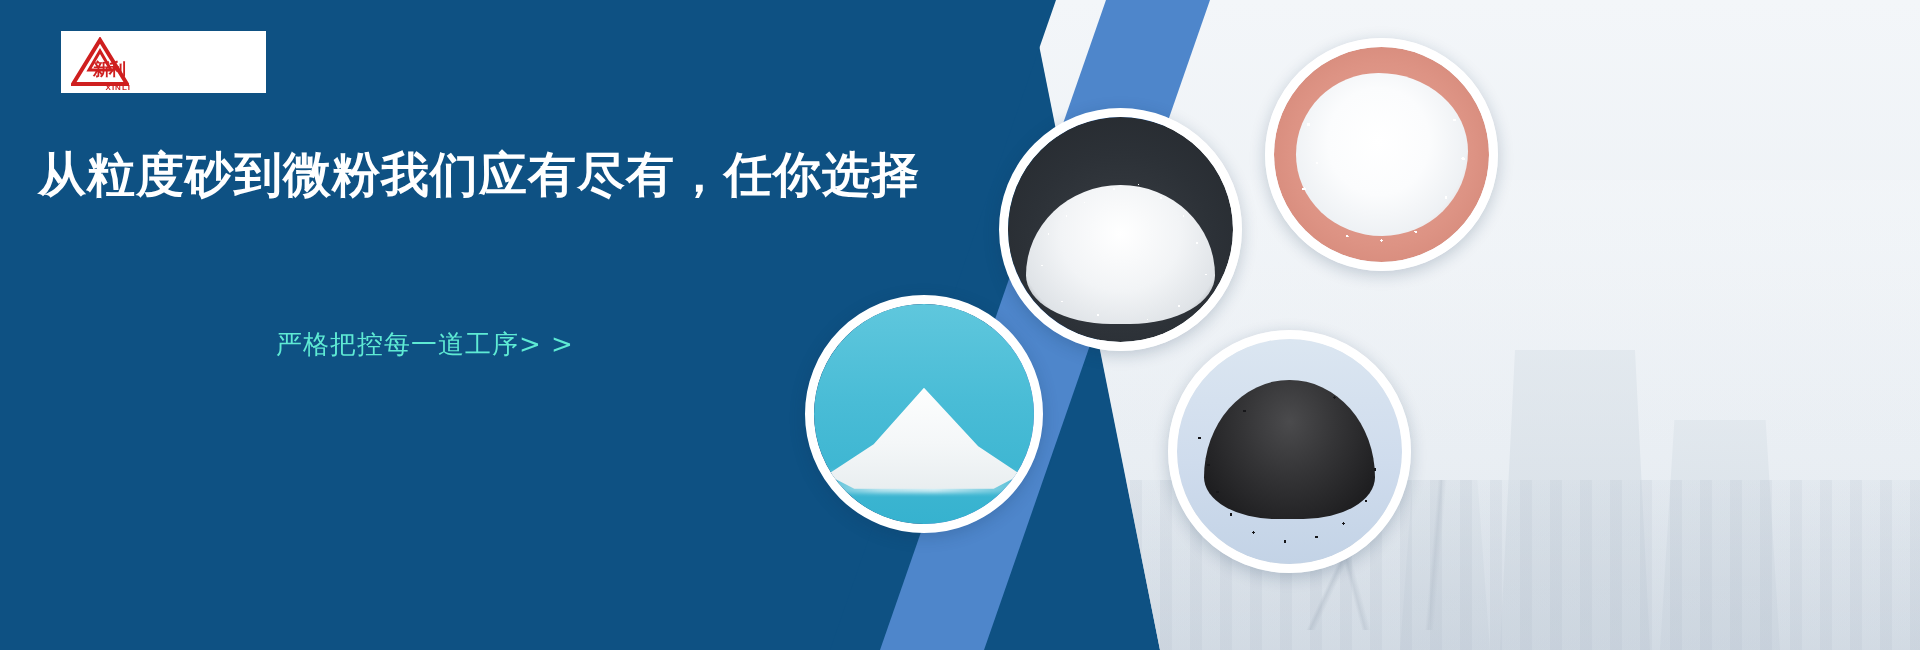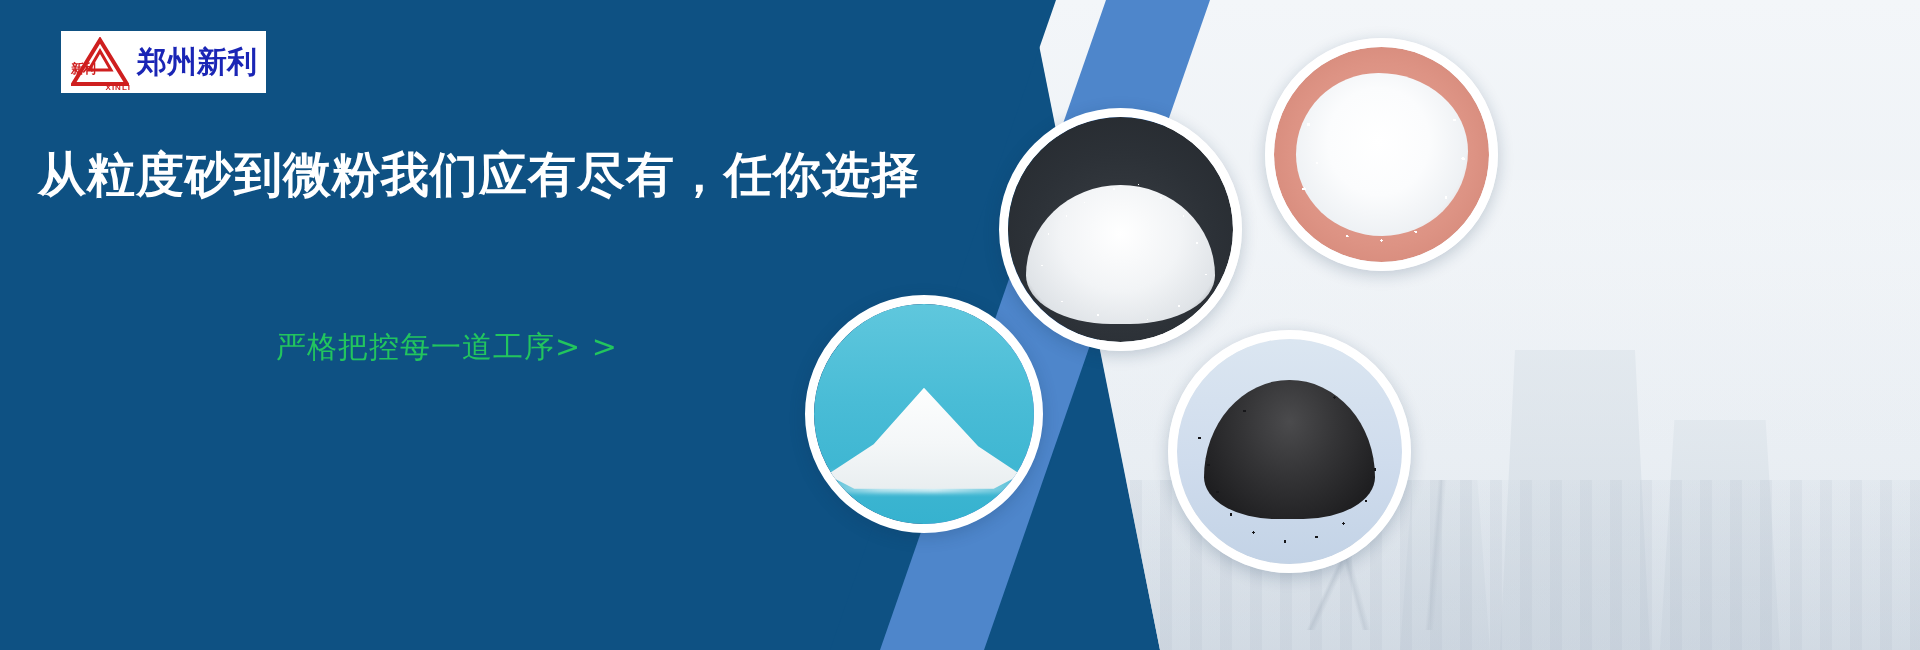--- a/index.html
+++ b/index.html
@@ -174,22 +174,22 @@
     position:absolute;left:61px;top:31px;width:205px;height:62px;
     background:#ffffff;display:flex;align-items:center;
   }
   .logo-mark{
     position:relative;width:70px;height:58px;flex:0 0 70px;
     margin-left:4px;
   }
   .logo-tri{position:absolute;left:6px;top:4px;width:58px;height:50px;}
   .logo-cn-red{
     position:absolute;left:6px;top:22px;width:54px;height:28px;
-    font-size:13px;line-height:28px;font-weight:bold;color:#cf1f1f;
-    letter-spacing:-1px;text-align:left;
+    font-size:17px;line-height:28px;font-weight:bold;color:#cf1f1f;
+    letter-spacing:-1px;text-align:right;
     font-family:"DejaVu Sans","Liberation Sans",sans-serif;
   }
   .logo-en{
     position:absolute;left:4px;bottom:-1px;width:62px;text-align:right;
     font-size:8px;letter-spacing:1px;color:#cf1f1f;font-weight:bold;
     font-family:"Liberation Sans",sans-serif;
   }
   .logo-text{
     flex:1;font-size:30px;font-weight:bold;color:#1a25b5;
     letter-spacing:0px;padding-left:2px;
@@ -216,21 +216,21 @@
     box-shadow:0 2px 10px rgba(0,0,0,.10);
   }
   .pill-text{
     font-size:26px;color:#1f4e79;font-weight:500;white-space:nowrap;
     font-family:"DejaVu Sans","Liberation Sans",sans-serif;
   }
 
   
   .cta{
     position:absolute;left:276px;top:327px;
-    font-size:30px;color:#22c55e;white-space:nowrap;letter-spacing:1px;
+    font-size:26px;color:#5eead4;white-space:nowrap;letter-spacing:1px;
     font-family:"DejaVu Sans","Liberation Sans",sans-serif;
   }
 </style>
 </head>
 <body>
 
 <div class="banner">
 
   <div class="right-panel">
     <div class="skyline"></div>
@@ -270,21 +270,20 @@
 
   <div class="logo-box">
     <div class="logo-mark">
       <svg class="logo-tri" viewBox="0 0 58 50">
         <polygon points="29,3 56,47 2,47" fill="none" stroke="#cf1f1f" stroke-width="4"></polygon>
         <polygon points="29,14 40,33 18,33" fill="none" stroke="#cf1f1f" stroke-width="3"></polygon>
       </svg>
       <div class="logo-cn-red">新利</div>
       <div class="logo-en">XINLI</div>
     </div>
-    <div class="logo-text">郑州新利</div>
   </div>
 
   <div class="headline">从粒度砂到微粉我们应有尽有，任你选择</div>
 
 
   <div class="cta">严格把控每一道工序&gt; &gt;</div>
 
 </div>
 
 </body></html>

